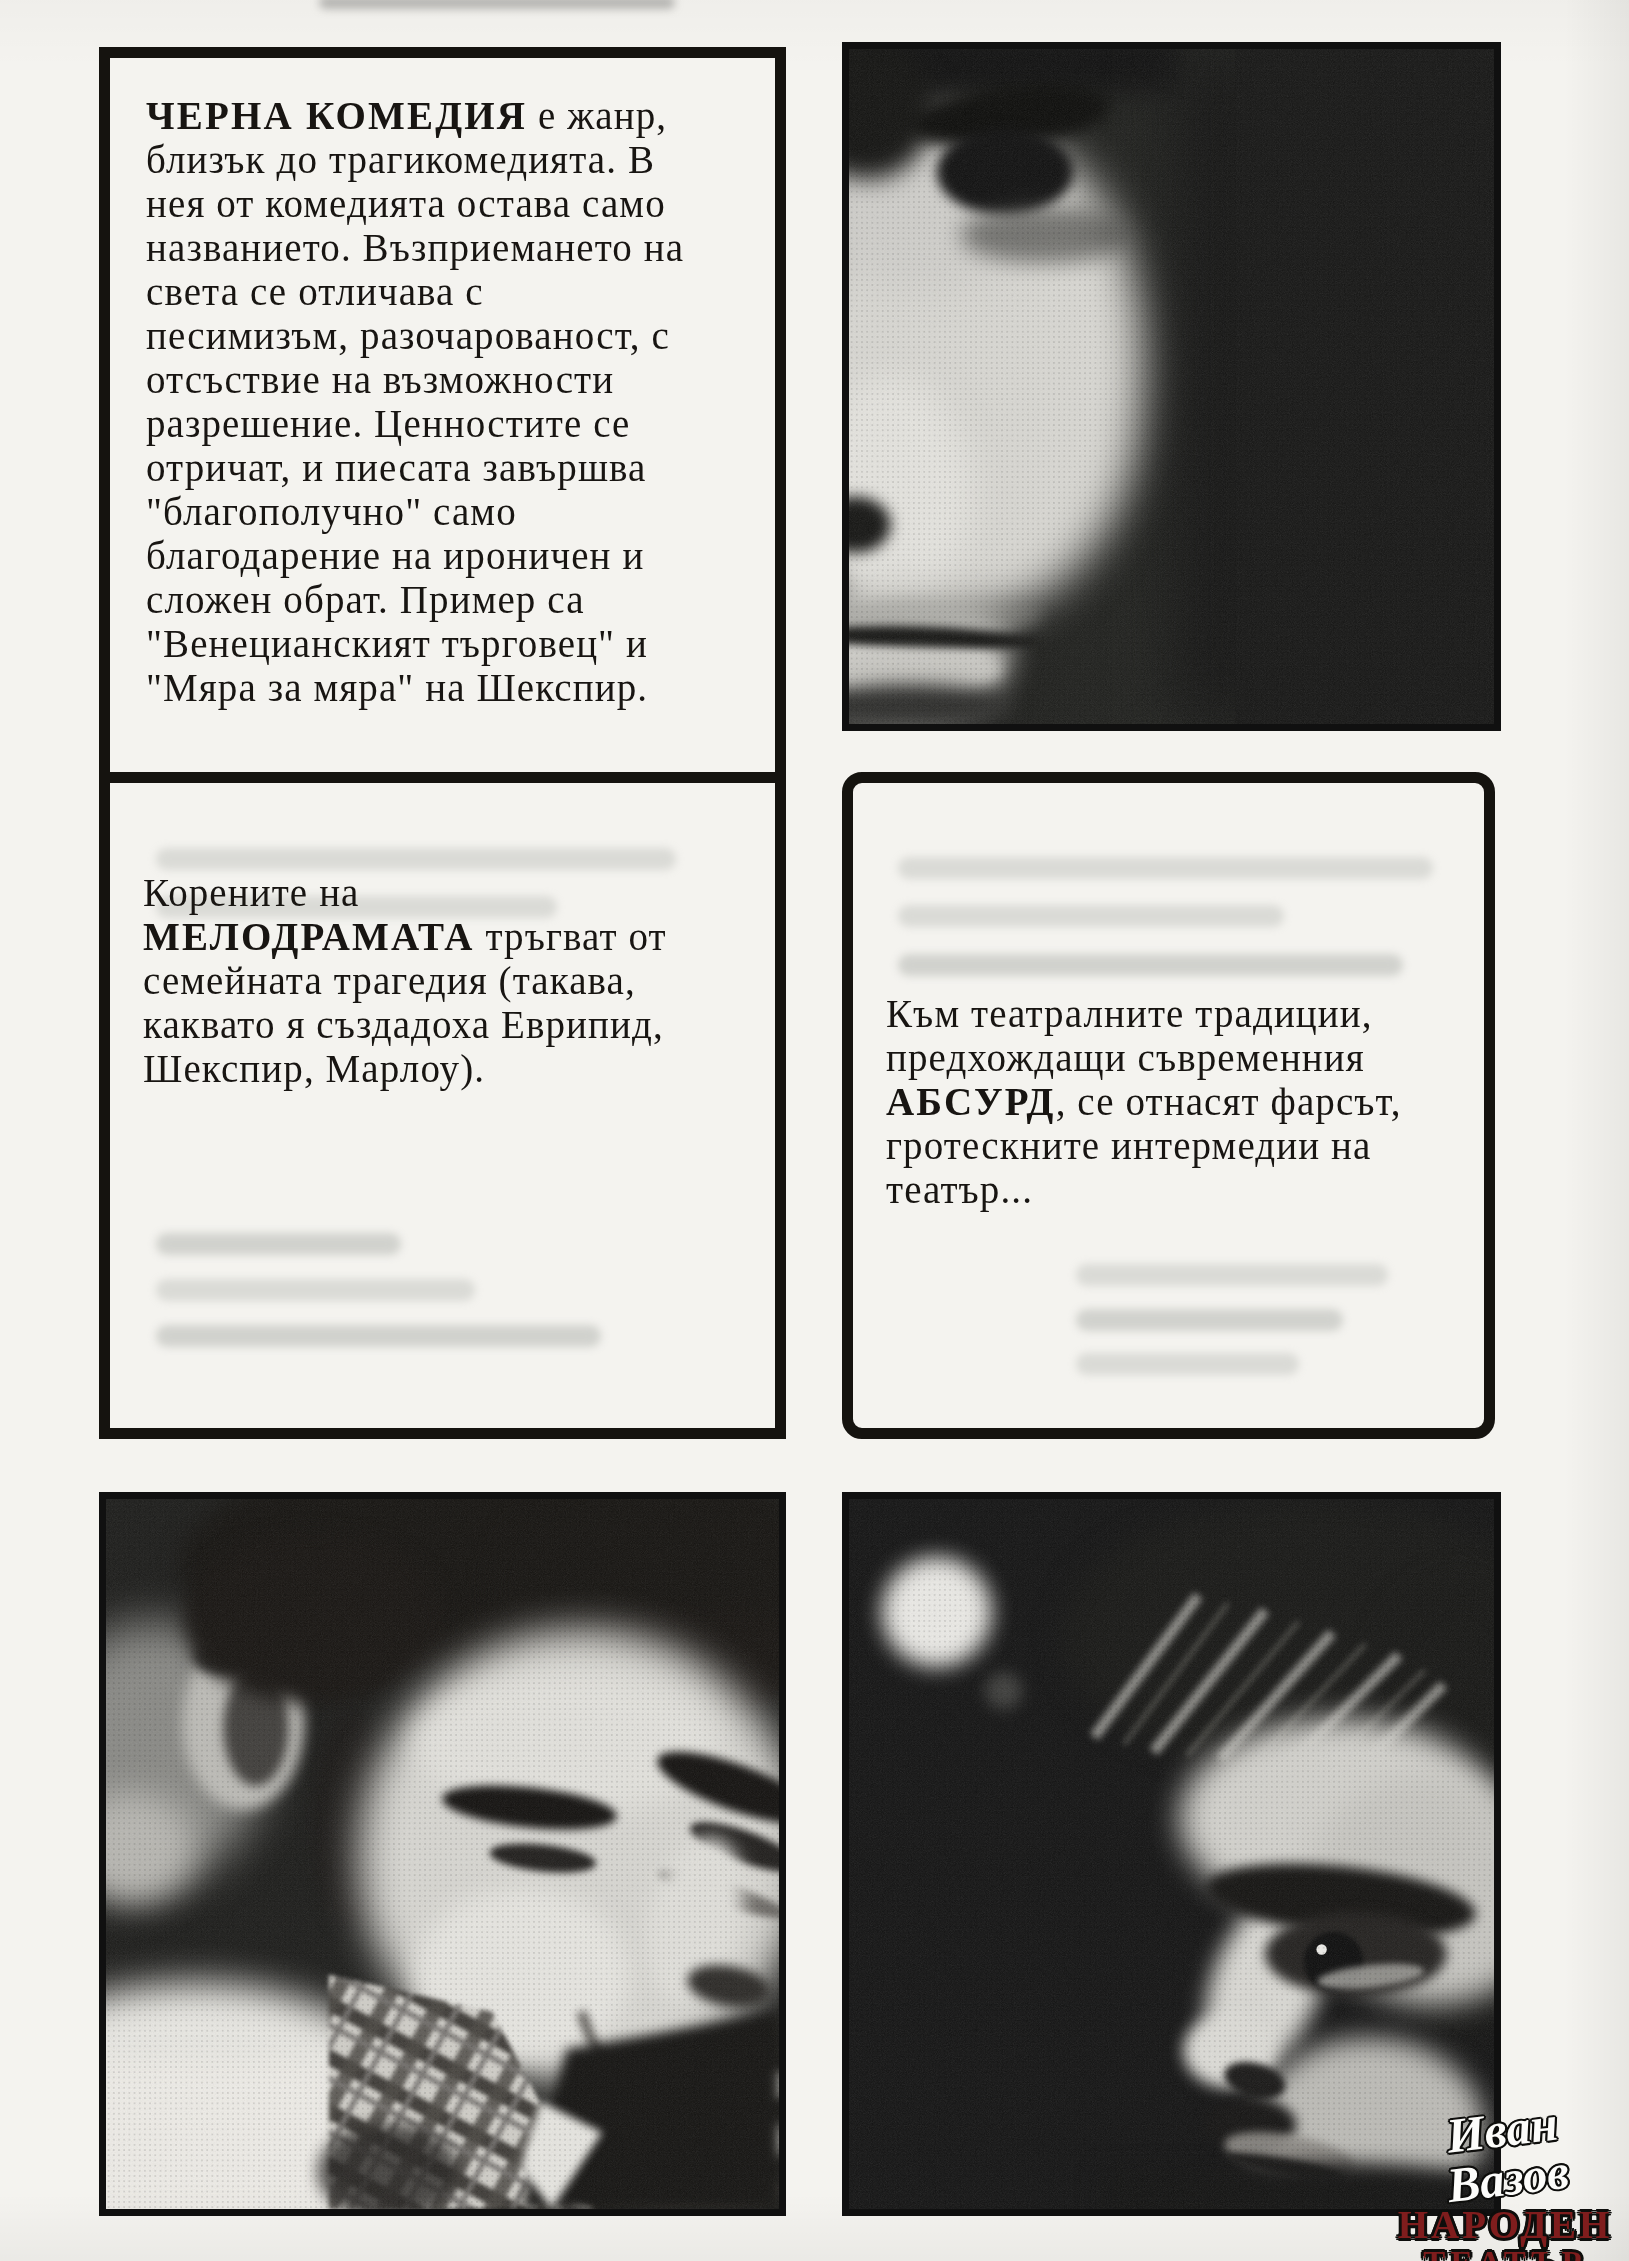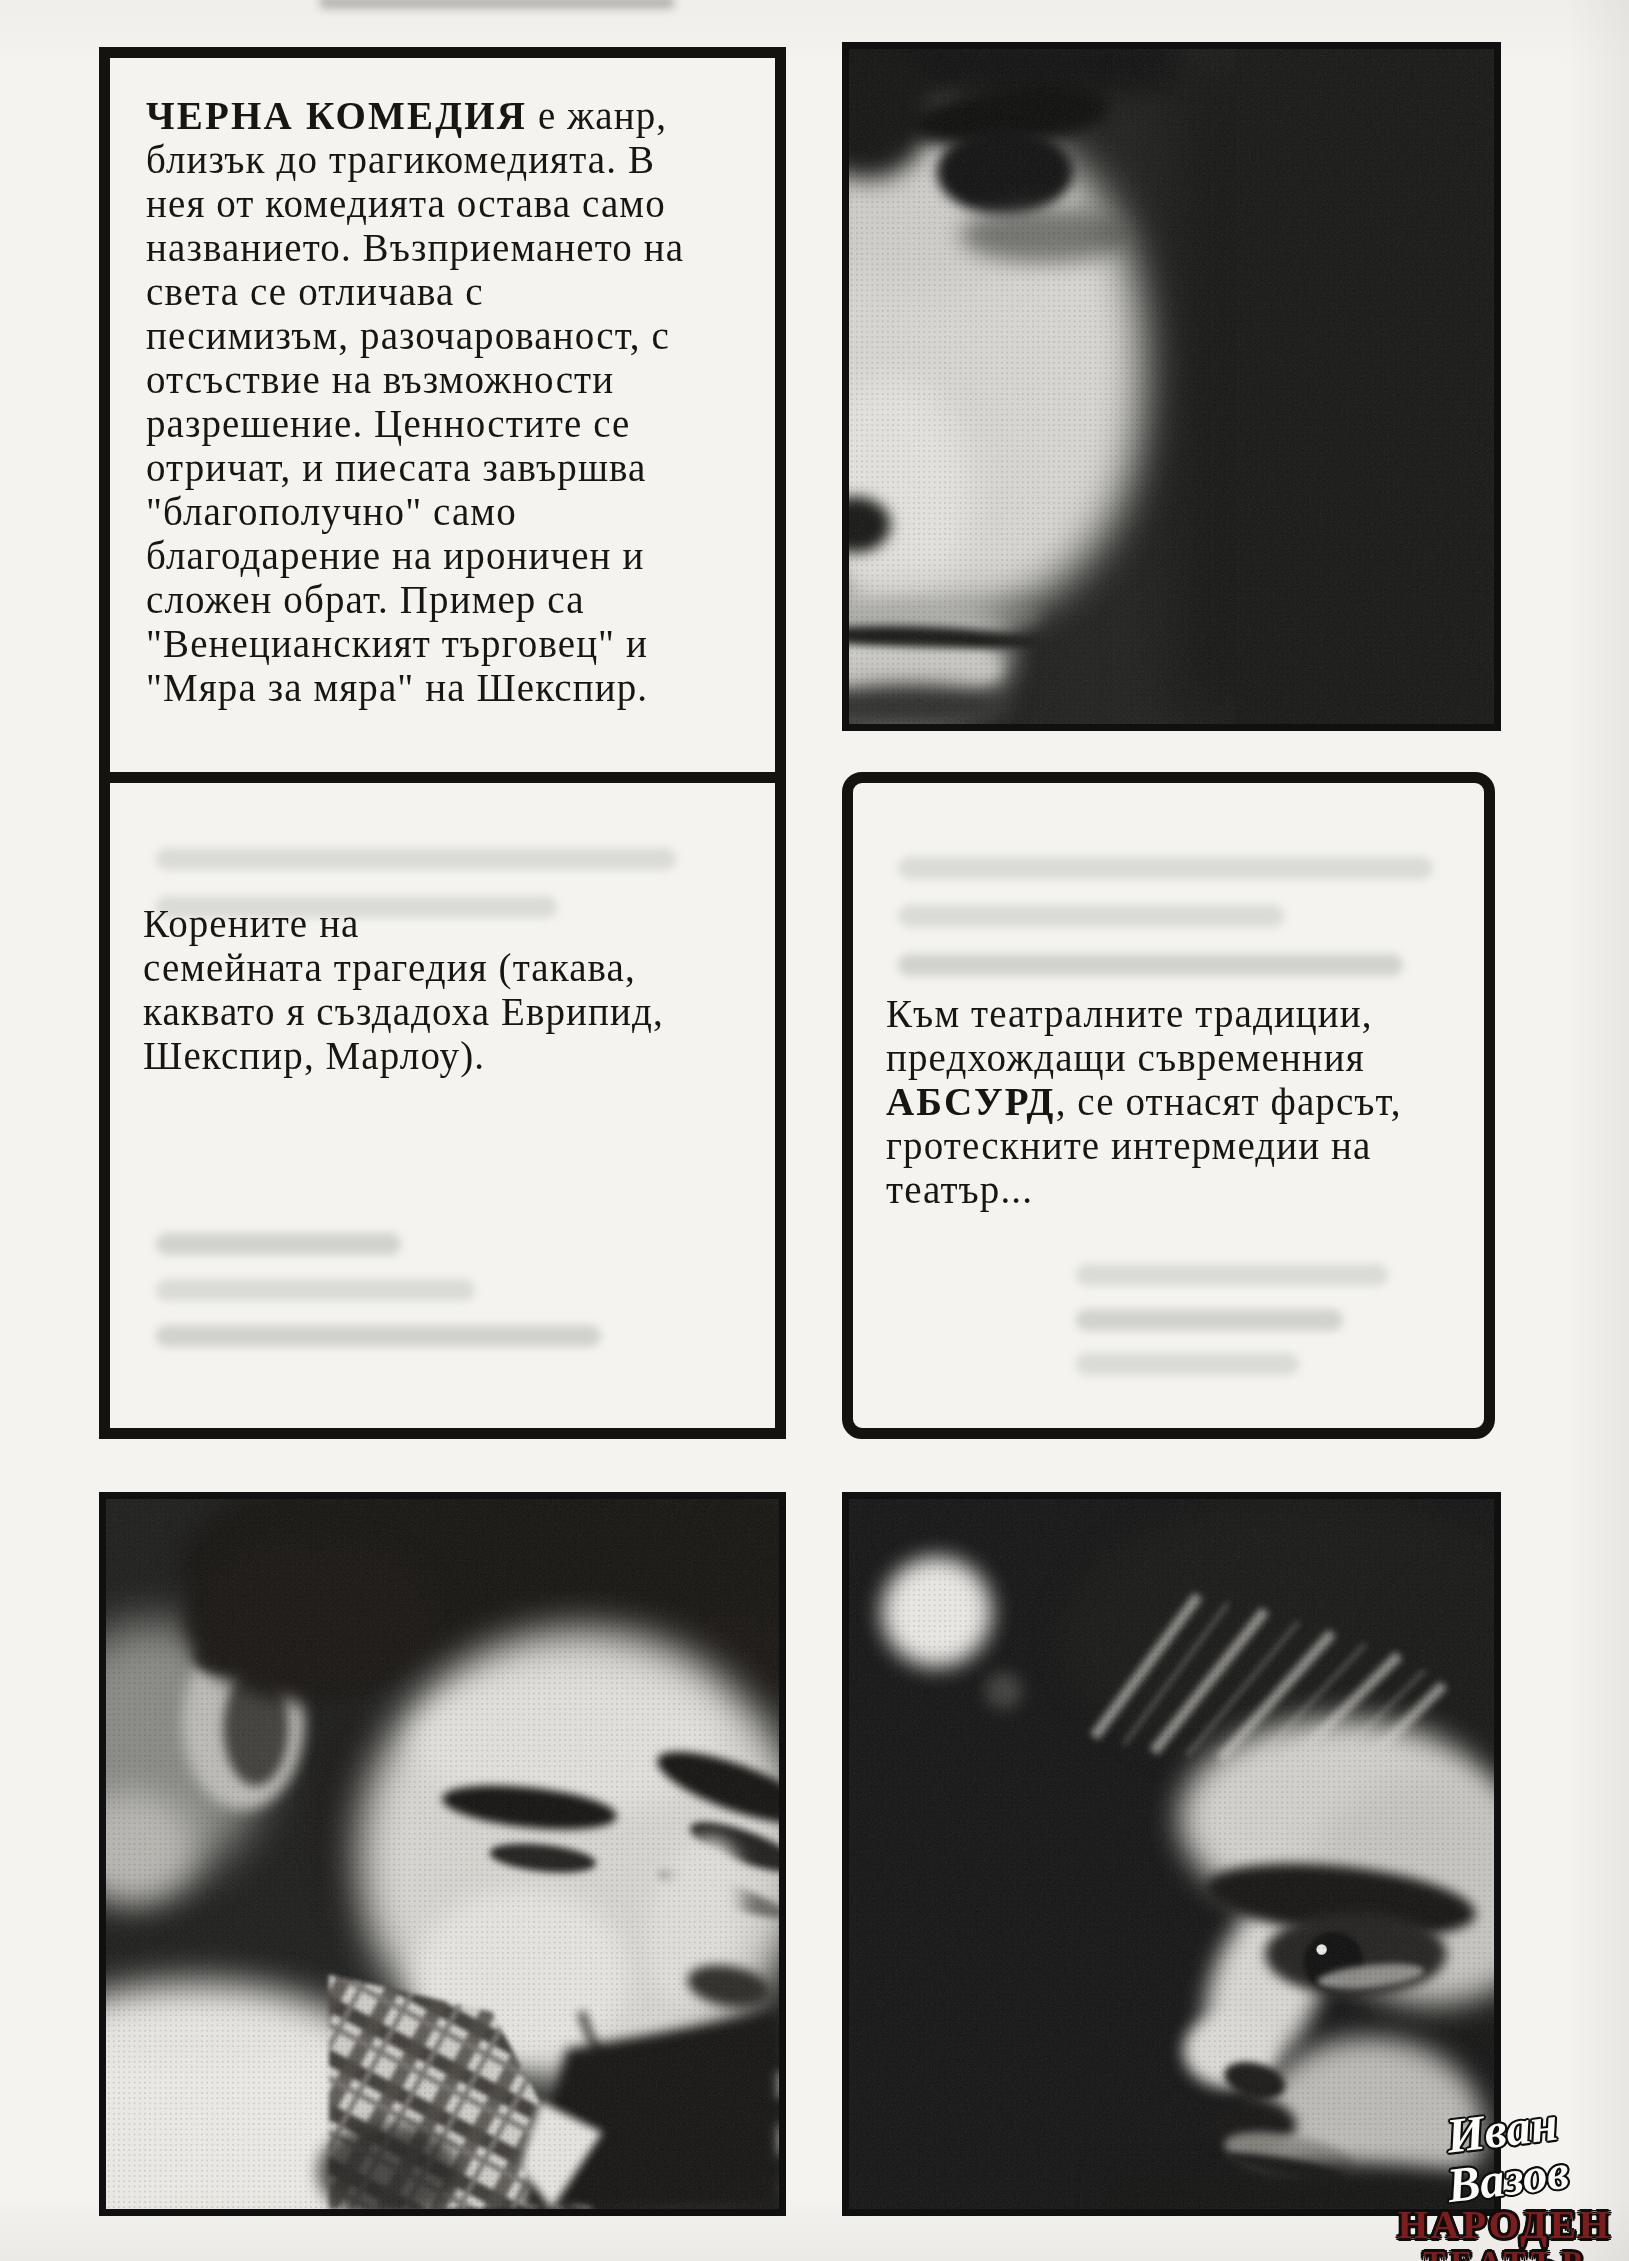--- a/index.html
+++ b/index.html
@@ -32,21 +32,21 @@
   .tbox-black-comedy{ left:99px; top:47px;  width:687px; height:832px; }
   .tbox-melodrama   { left:99px; top:772px; width:687px; height:667px; }
   .tbox-absurd      { left:842px; top:772px; width:653px; height:667px;border-radius:20px; }
   .para{
     position:relative;
     font-size:39px; line-height:44px; letter-spacing:1.1px;
     color:var(--ink);
   }
   .para .tline{ white-space:nowrap; }
   .para-black-comedy{ padding:36px 15px 0 36px; }
-  .para-melodrama   { padding:119px 15px 0 33px; }
+  .para-melodrama   { padding:88px 15px 0 33px; }
   .para-absurd      { padding:209px 15px 0 33px; }
   .caps-bold{ font-weight:bold; letter-spacing:2.2px; }
   .ghost{
     position:absolute; height:22px;
     background:#a9aca7; opacity:0.34; filter:blur(4.5px); border-radius:11px;
   }
   .ghost.d{ opacity:0.46; }
   .photo{
     position:absolute;
     border:7.4px solid #101010;
@@ -152,20 +152,21 @@
 <div class="tbox tbox-melodrama">
   <div>
     <div class="ghost" style="top:65px;  left:46px;  width:520px;"></div>
     <div class="ghost" style="top:113px; left:46px;  width:401px;"></div>
     <div class="ghost d" style="top:450px; left:46px;  width:245px;"></div>
     <div class="ghost" style="top:496px; left:46px;  width:319px;"></div>
     <div class="ghost d" style="top:542px; left:46px;  width:445px;"></div>
   </div>
   <div class="para para-melodrama">
       <div class="tline"><span>Корените на</span></div>
+      <div class="tline"><span class="caps-bold">МЕЛОДРАМАТА</span><span> тръгват от</span></div>
       <div class="tline"><span>семейната трагедия (такава,</span></div>
       <div class="tline"><span>каквато я създадоха Еврипид,</span></div>
       <div class="tline"><span>Шекспир, Марлоу).</span></div>
     </div>
 </div>
 
 <div class="tbox tbox-absurd">
   <div>
     <div class="ghost" style="top:74px; left:45px;  width:535px;"></div>
     <div class="ghost" style="top:122px; left:45px;  width:386px;"></div>

